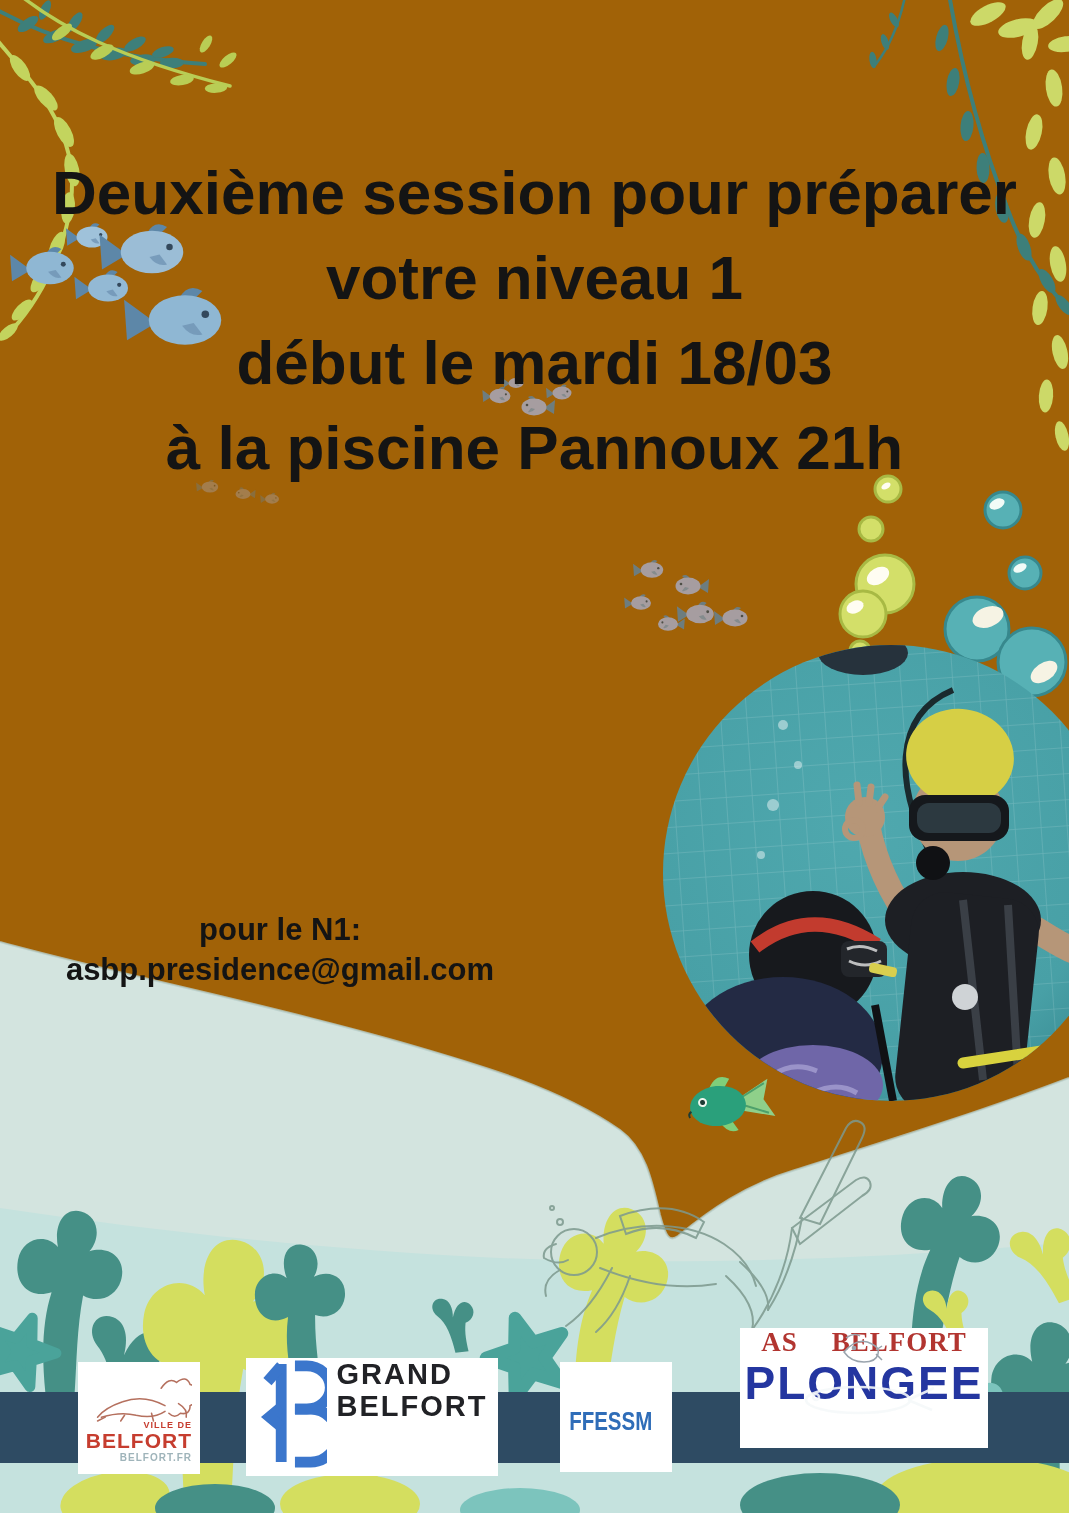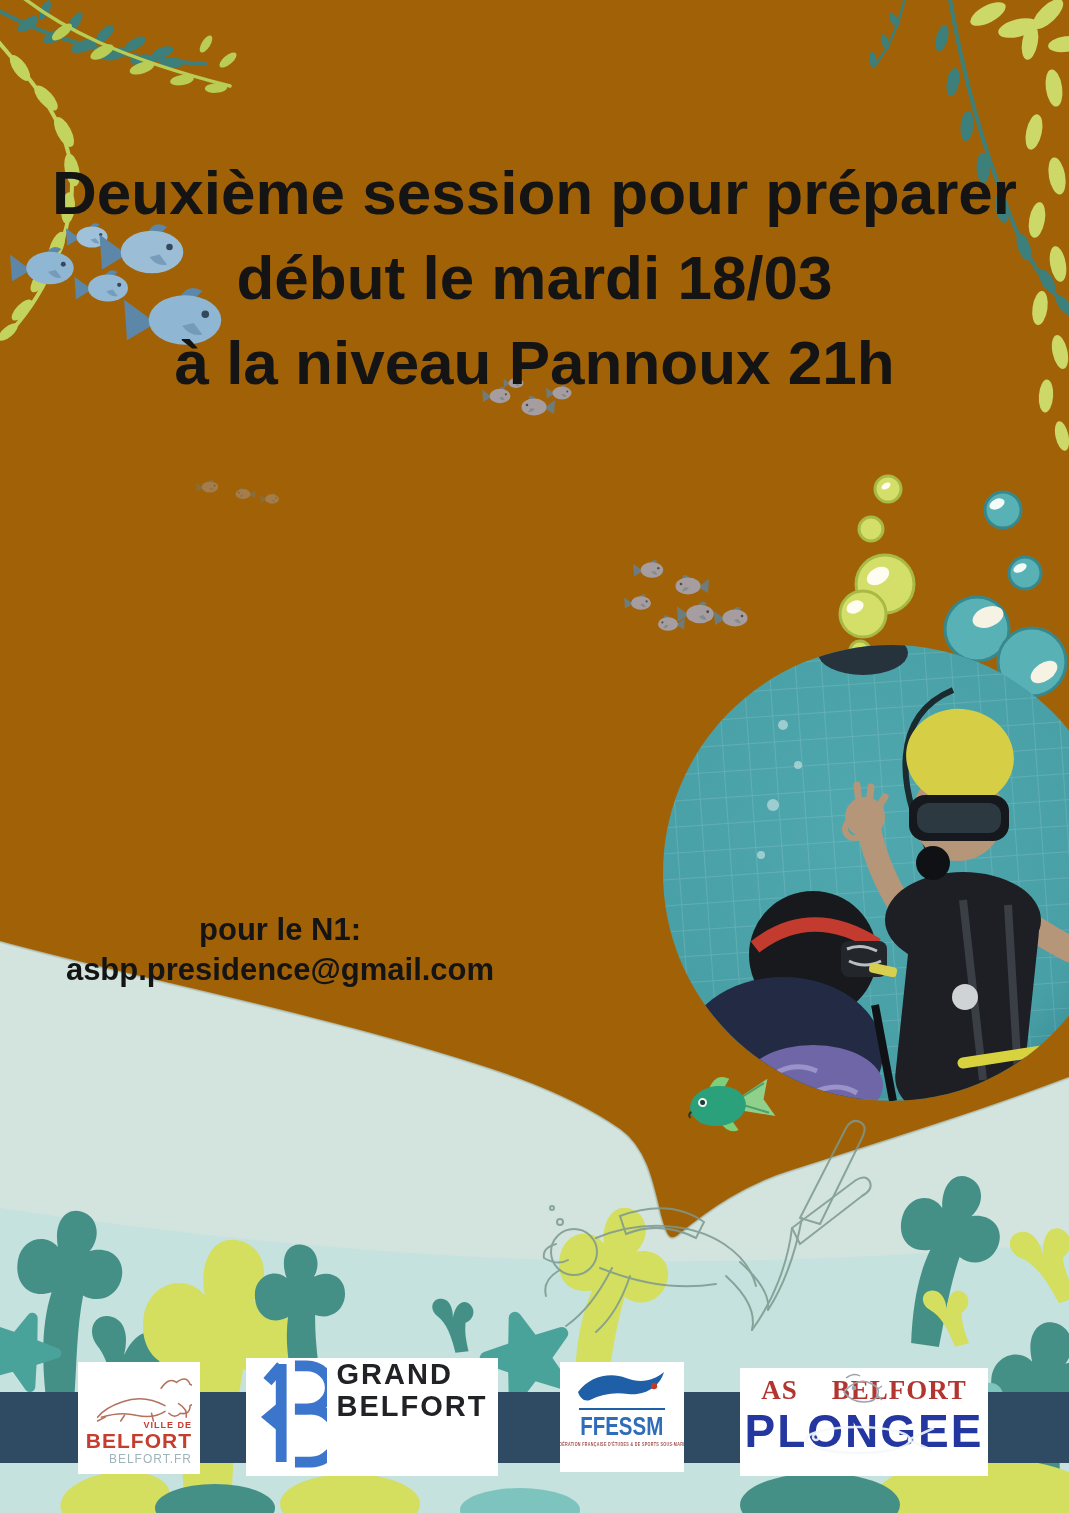--- a/index.html
+++ b/index.html
@@ -14,34 +14,34 @@
   .txt{position:absolute;z-index:5;color:#141414;font-weight:bold;text-align:center;}
   .title{left:0;width:1069px;top:150px;font-size:62px;line-height:85px;}
   .baptism{left:0;width:770px;top:596px;font-size:55px;line-height:74px;}
   .contact{left:0;width:560px;top:910px;font-size:31px;line-height:40px;}
   .website{left:0;width:560px;top:1118px;font-size:31px;}
   .card{position:absolute;background:#ffffff;z-index:4;overflow:hidden;}
   .card-ville{left:78px;top:1362px;width:122px;height:112px;
     display:flex;flex-direction:column;align-items:flex-end;padding:4px 8px 4px 0;box-sizing:border-box;}
   .ville-top{font-size:9px;font-weight:bold;color:#c63d2f;letter-spacing:1px;margin-top:-4px;}
   .ville-name{font-size:21px;font-weight:800;color:#c63d2f;letter-spacing:1px;line-height:22px;}
-  .ville-sub{font-size:12px;font-weight:normal;color:#9fb4ba;letter-spacing:1px;}
+  .ville-sub{font-size:10px;font-weight:bold;color:#9fb4ba;letter-spacing:1px;}
   .card-grand{left:246px;top:1358px;width:252px;height:118px;
     display:flex;align-items:flex-start;justify-content:center;gap:10px;}
   .grand-text{display:flex;flex-direction:column;color:#212226;font-weight:800;
     font-size:29px;line-height:32px;letter-spacing:2px;}
-  .card-ffessm{left:560px;top:1362px;width:124px;height:110px;
-    display:flex;flex-direction:column;align-items:center;padding-top:8px;box-sizing:border-box;}
+  .card-ffessm{left:560px;top:1362px;width:112px;height:110px;
+    display:flex;flex-direction:row;align-items:center;padding-top:8px;box-sizing:border-box;}
   .ffessm-line{width:86px;height:2px;background:#1f5fa8;margin:4px 0 2px 0;}
   .ffessm-name{font-size:25px;font-weight:800;color:#2f6db8;display:inline-block;
     transform:scaleX(.82);white-space:nowrap;}
   .ffessm-tag{font-size:6px;font-weight:bold;color:#a05050;white-space:nowrap;
     display:inline-block;transform:scale(.62,.9);letter-spacing:.5px;}
-  .card-asbp{left:740px;top:1368px;width:248px;height:108px;
-    display:flex;flex-direction:column;align-items:center;padding-top:8px;box-sizing:border-box;position:absolute;}
+  .card-asbp{left:740px;top:1328px;width:248px;height:120px;
+    display:flex;flex-direction:column;align-items:center;box-sizing:border-box;position:absolute;}
   .asbp-top{font-family:"Liberation Serif",serif;font-weight:bold;color:#b23530;
     font-size:27px;letter-spacing:1px;display:flex;gap:34px;line-height:28px;}
   .asbp-name{font-size:46px;font-weight:800;color:#2436a0;letter-spacing:2px;
     line-height:50px;margin-top:2px;position:relative;}
   .asbp-fish{position:absolute;left:96px;top:2px;z-index:6;}
   .asbp-fish2{position:absolute;left:40px;top:52px;z-index:6;}
 </style>
 </head>
 <body>
 
@@ -314,22 +314,23 @@
       <ellipse cx="150" cy="440" rx="70" ry="40" fill="#6f66a8"></ellipse>
       <path d="M110,430 q20,-14 44,-4 M150,448 q24,-12 44,0" stroke="#9a93c9" stroke-width="5" fill="none"></path>
       <line x1="212" y1="360" x2="230" y2="456" stroke="#101114" stroke-width="8"></line>
     </svg>
   </div>
 
   <div class="navy-band"></div>
 
   <div class="txt title">
     <div>Deuxième session pour préparer</div>
+    <div>votre niveau 1</div>
     <div>début le mardi 18/03</div>
-    <div>à la niveau Pannoux 21h</div>
+    <div>à la piscine Pannoux 21h</div>
   </div>
 
 
   <div class="txt contact">
     <div>pour le N1:</div>
     <div>asbp.presidence@gmail.com</div>
   </div>
 
 
   <div class="card card-ville">

